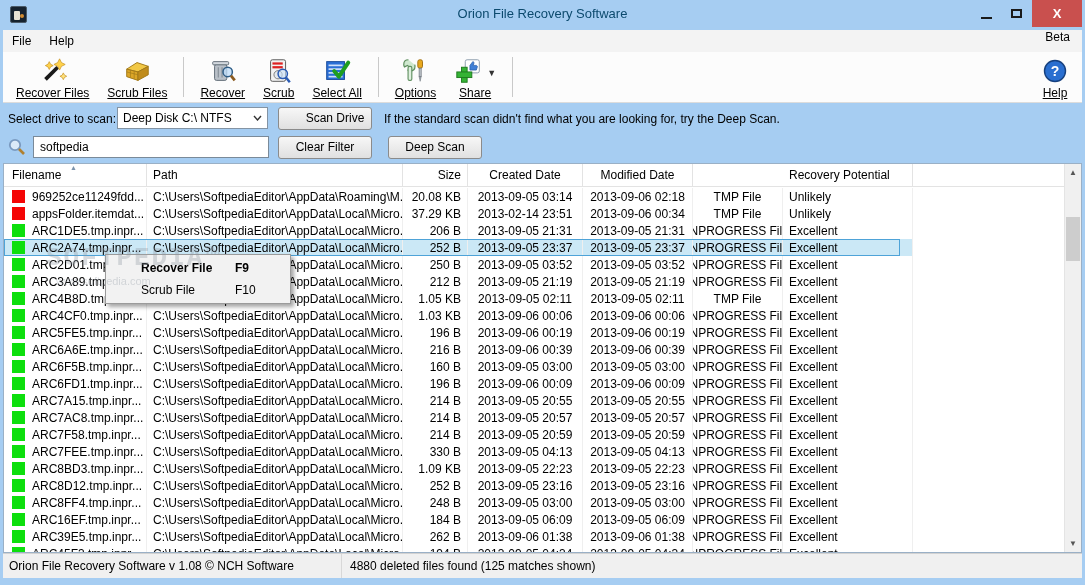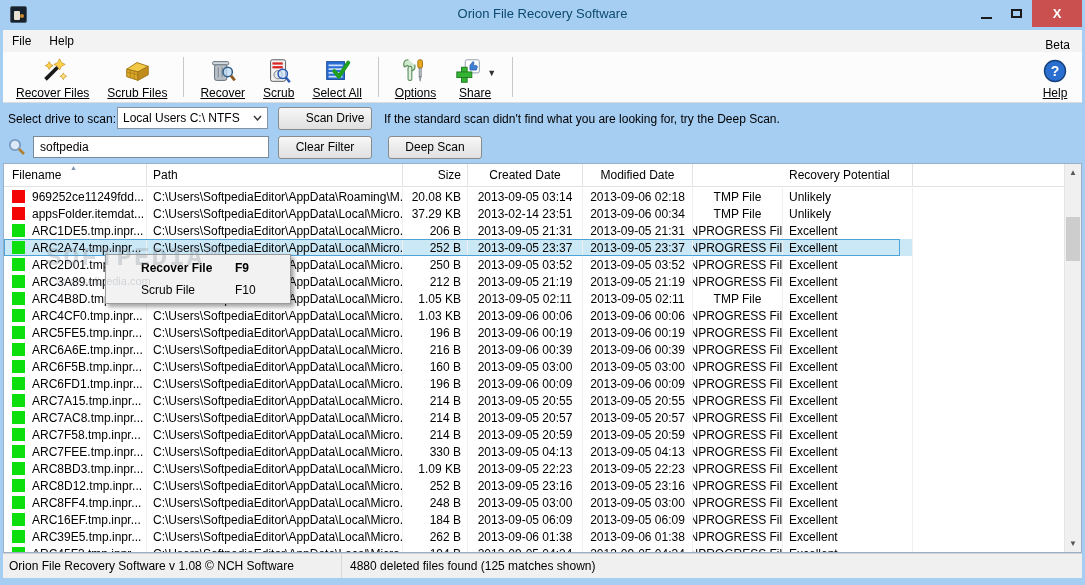--- a/index.html
+++ b/index.html
@@ -13,21 +13,21 @@
   .app-icon:after{content:"";position:absolute;left:9px;top:7px;width:4px;height:4px;background:#d08a30;border-radius:50%;}
   .win-title{position:absolute;left:0;right:0;top:6px;text-align:center;font-size:13px;color:#0c4a6e;}
   .btn-min,.btn-max{position:absolute;top:0;width:28px;height:27px;display:flex;align-items:center;justify-content:center;}
   .btn-min{left:972px;}
   .btn-max{left:1002px;}
   .glyph-min{width:11px;height:2px;background:#1a1a1a;margin-top:8px;}
   .glyph-max{width:11px;height:9px;border:2px solid #1a1a1a;background:transparent;}
   .btn-close{position:absolute;top:0;left:1032px;width:50px;height:27px;background:#c9504e;display:flex;align-items:center;justify-content:center;color:#fff;font-weight:bold;font-size:13px;}
 
   
-  .menubar{position:absolute;top:30px;left:3px;right:3px;height:22px;background:#f3f3f3;display:flex;align-items:flex-end;}
+  .menubar{position:absolute;top:30px;left:3px;right:3px;height:22px;background:#f3f3f3;display:flex;align-items:flex-start;}
   .menu-item{padding:0 9px;height:100%;display:flex;align-items:center;}
   .menu-beta{margin-left:auto;padding-right:12px;}
 
   
   .toolbar{position:absolute;top:52px;left:3px;right:3px;height:51px;background:#fcfcfc;border-bottom:1px solid #dcdcdc;display:flex;align-items:stretch;padding:0 4px;}
   .tbtn{display:flex;flex-direction:column;align-items:center;justify-content:center;padding:2px 9px;border-radius:3px;}
   .tbtn .icon{height:32px;display:flex;align-items:center;justify-content:center;}
   .tbtn .lbl{font-size:12px;line-height:13px;text-decoration:underline;}
   .tsep{width:1px;background:#c9c9c9;margin:5px 7px;}
   .tspacer{flex:1;}
@@ -223,21 +223,21 @@
             <circle cx="16" cy="16" r="12" fill="#2a6fd0" stroke="#16407e" stroke-width="1.6"></circle>
             <text x="16" y="22" text-anchor="middle" font-family="Liberation Sans, sans-serif" font-size="16" font-weight="bold" fill="#fff">?</text>
           </svg>
       </span>
       <span class="lbl">Help</span>
     </div>
   </div>
 
   <span class="label-scan">Select drive to scan:</span>
   <div class="combo">
-    <span class="combo-text">Local Users C:\ NTFS</span>
+    <span class="combo-text">Deep Disk C:\ NTFS</span>
     <svg class="chev" width="9" height="6" viewBox="0 0 9 6">
         <polyline points="1,1 4.5,5 8,1" fill="none" stroke="#333" stroke-width="1.4"></polyline>
       </svg>
   </div>
   <div class="btn btn-scan">Scan Drive</div>
   <span class="hint">If the standard scan didn't find what you are looking for, try the Deep Scan.</span>
 
   <span class="search-icon">
     <svg width="19" height="19" viewBox="0 0 19 19">
         <circle cx="8" cy="8" r="5.2" fill="#dceaf8" stroke="#7a9ac0" stroke-width="1.8"></circle>

